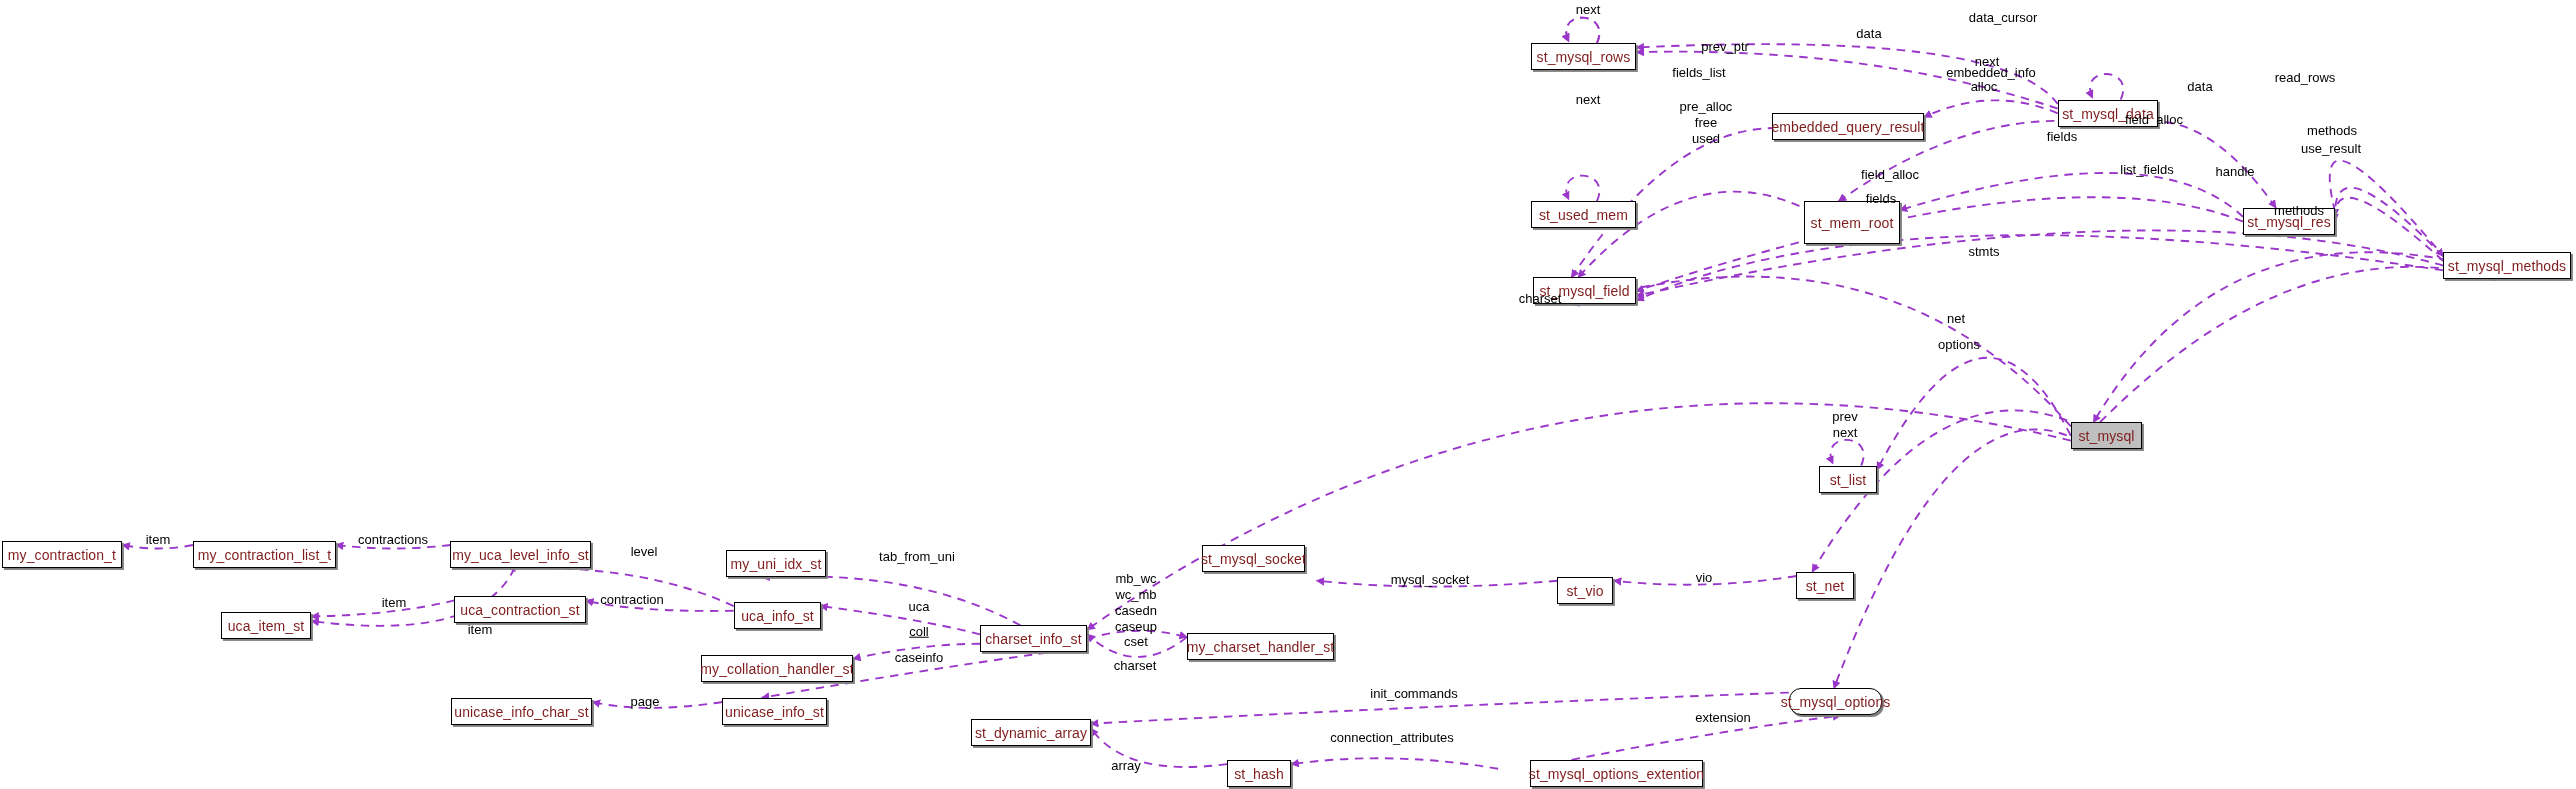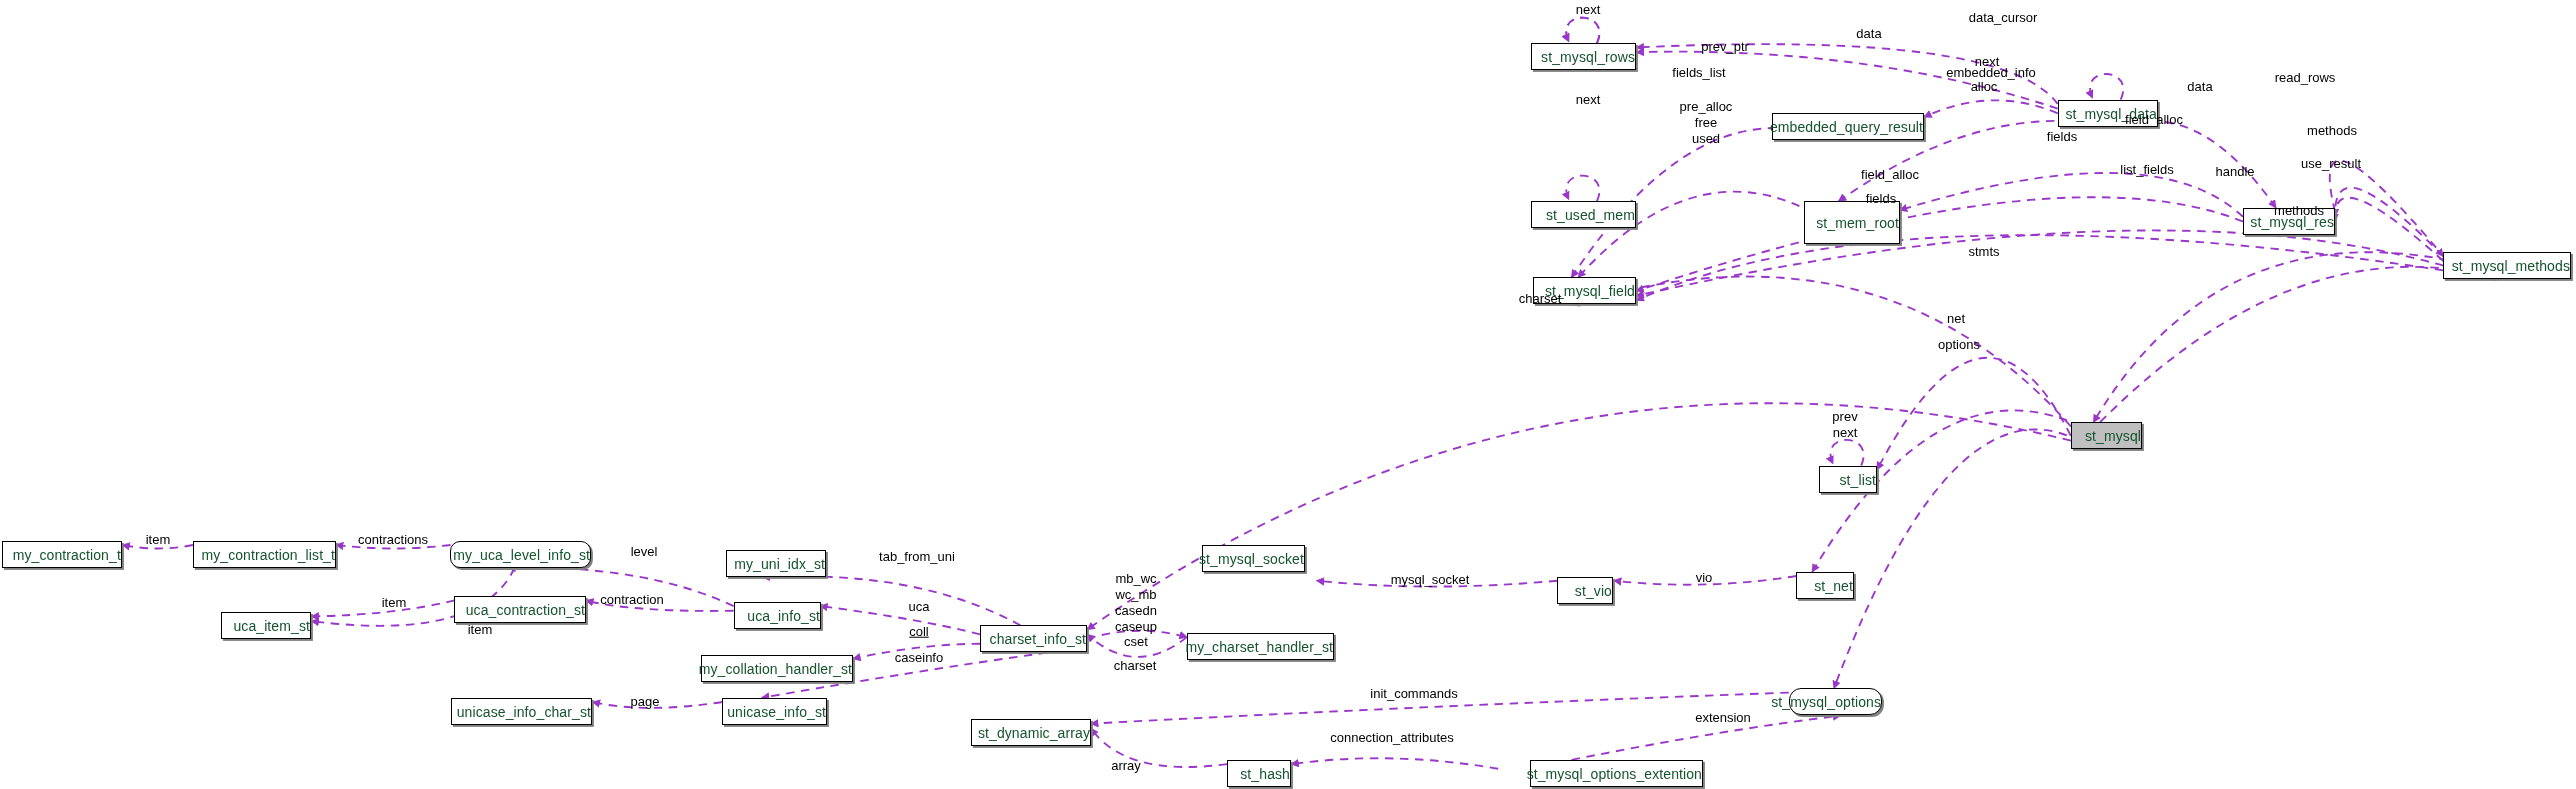--- a/index.html
+++ b/index.html
@@ -2,22 +2,22 @@
 <html style="font-size:15px"><head>
 <meta charset="utf-8">
 <title>st_mysql collaboration diagram</title>
 <style>
   html,body{margin:0;padding:0;background:#ffffff;}
   body{width:2576px;height:789px;overflow:hidden;
        font-family:"Liberation Sans","DejaVu Sans",sans-serif;}
   #diagram{position:relative;width:2576px;height:789px;background:#fff;}
   svg#edges{position:absolute;left:0;top:0;width:2576px;height:789px;}
   .node{position:absolute;box-sizing:border-box;display:flex;align-items:center;
-        justify-content:flex-end;background:#ffffff;border:0.9px solid #000000;
-        box-shadow:1.9px 1.9px 0 0 #808080;font-size:14px;color:#14532d;white-space:nowrap;
+        justify-content:center;background:#ffffff;border:0.9px solid #000000;
+        box-shadow:1.9px 1.9px 0 0 #808080;font-size:14px;color:#7f1d1d;white-space:nowrap;
         letter-spacing:0.1px;}
   .node.highlight{background:#bfbfbf;}
   .edge-label{position:absolute;font-size:13px;color:#000;white-space:nowrap;
         background:transparent;line-height:1.12;text-align:center;
         transform:translate(-50%,-50%);}
   .edge-label.multi{line-height:1.22;text-align:center;}
 </style>
 </head>
 <body>
 
@@ -105,21 +105,21 @@
     </div>
     <div class="node" style="left: 1819px; top: 466px; width: 58px; height: 27px;">
       <span>st_list</span>
     </div>
     <div class="node" style="left: 1.9px; top: 541px; width: 120px; height: 27px;">
       <span>my_contraction_t</span>
     </div>
     <div class="node" style="left: 193px; top: 541px; width: 143px; height: 27px;">
       <span>my_contraction_list_t</span>
     </div>
-    <div class="node" style="left: 450px; top: 541px; width: 141px; height: 27px; border-radius: 10px;">
+    <div class="node" style="left: 450px; top: 541px; width: 141px; height: 27px;">
       <span>my_uca_level_info_st</span>
     </div>
     <div class="node" style="left: 726px; top: 550px; width: 100px; height: 27px;">
       <span>my_uni_idx_st</span>
     </div>
     <div class="node" style="left: 1202px; top: 545px; width: 103px; height: 27px;">
       <span>st_mysql_socket</span>
     </div>
     <div class="node" style="left: 1557px; top: 577px; width: 56px; height: 27px;">
       <span>st_vio</span>
@@ -171,21 +171,21 @@
     <div class="edge-label" style="left: 1991px; top: 73px;">embedded_info</div>
     <div class="edge-label" style="left: 1699px; top: 73px;">fields_list</div>
     <div class="edge-label" style="left: 1984px; top: 87px;">alloc</div>
     <div class="edge-label" style="left: 2305px; top: 78px;">read_rows</div>
     <div class="edge-label" style="left: 2200px; top: 87px;">data</div>
     <div class="edge-label" style="left: 1588px; top: 100px;">next</div>
     <div class="edge-label multi" style="left: 1706px; top: 123px;">pre_alloc<br>free<br>used</div>
     <div class="edge-label" style="left: 2154px; top: 120px;">field_alloc</div>
     <div class="edge-label" style="left: 2332px; top: 131px;">methods</div>
     <div class="edge-label" style="left: 2062px; top: 137px;">fields</div>
-    <div class="edge-label" style="left: 2331px; top: 164px;">use_result</div>
+    <div class="edge-label" style="left: 2331px; top: 149px;">use_result</div>
     <div class="edge-label" style="left: 2147px; top: 170px;">list_fields</div>
     <div class="edge-label" style="left: 1890px; top: 175px;">field_alloc</div>
     <div class="edge-label" style="left: 2235px; top: 172px;">handle</div>
     <div class="edge-label" style="left: 1881px; top: 199px;">fields</div>
     <div class="edge-label" style="left: 2299px; top: 211px;">methods</div>
     <div class="edge-label multi" style="left: 1845px; top: 425px;">prev<br>next</div>
     <div class="edge-label" style="left: 1984px; top: 252px;">stmts</div>
     <div class="edge-label" style="left: 1540px; top: 299px;">charset</div>
     <div class="edge-label" style="left: 1956px; top: 319px;">net</div>
     <div class="edge-label" style="left: 1959px; top: 345px;">options</div>

